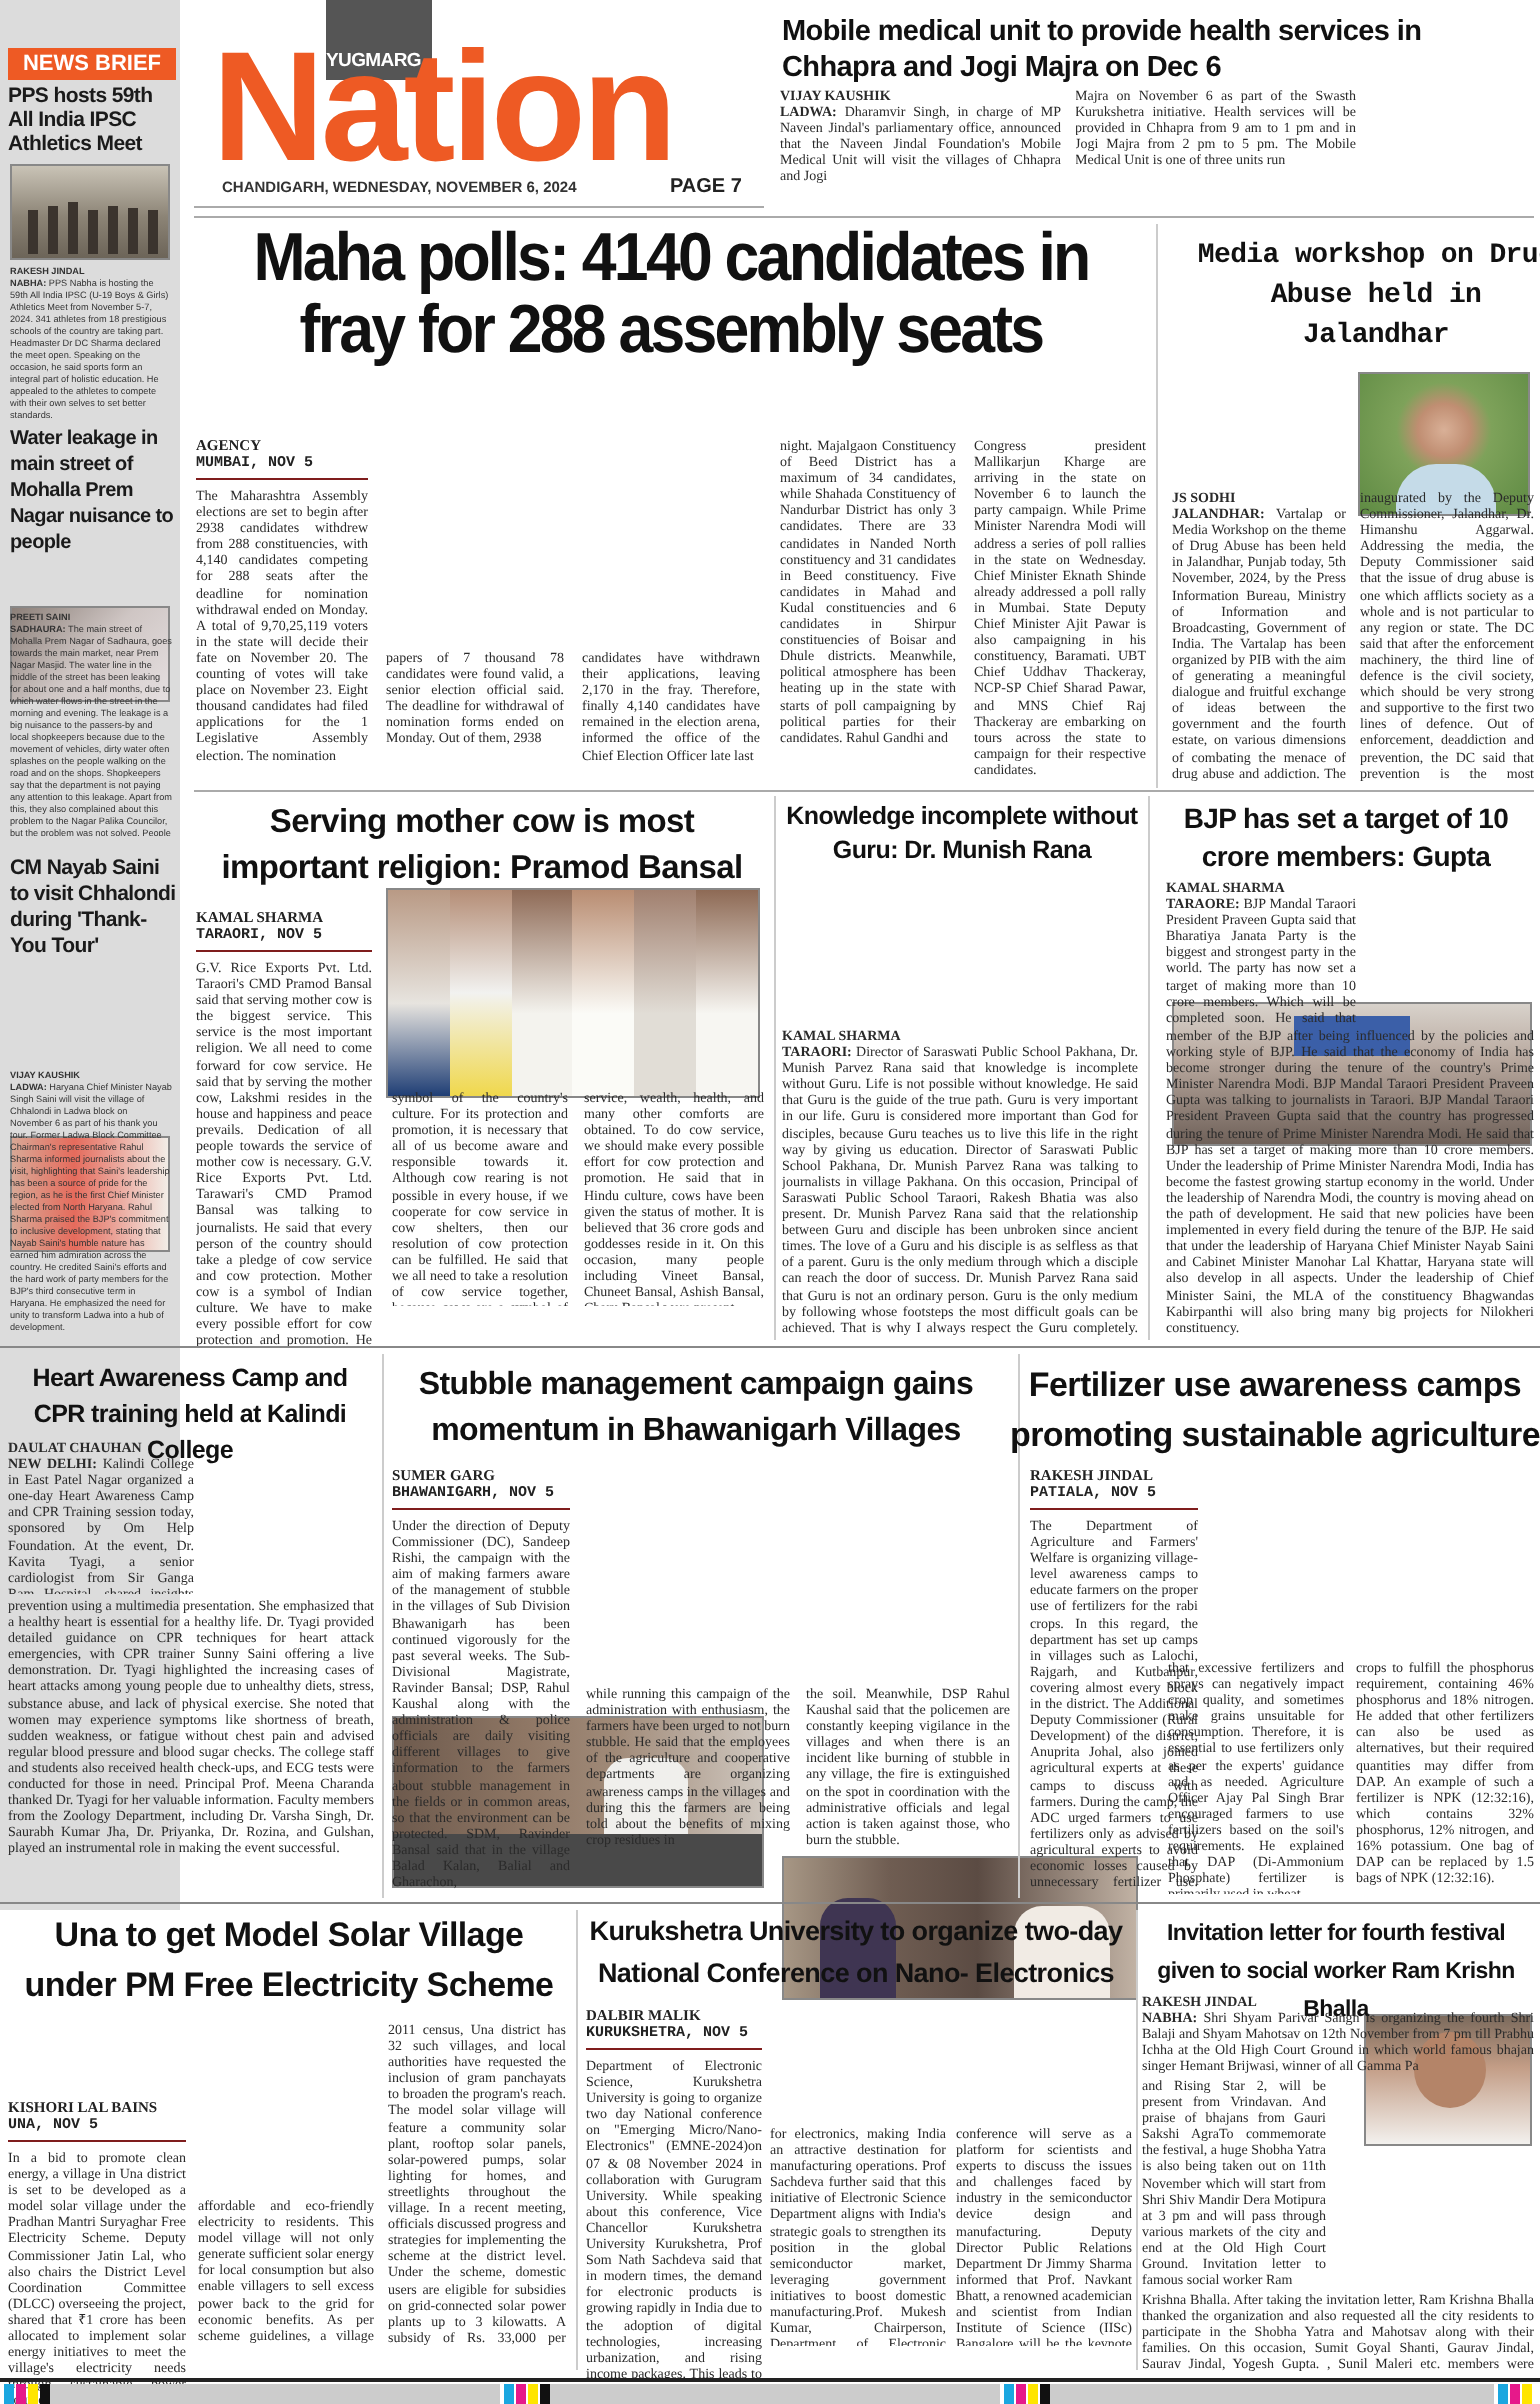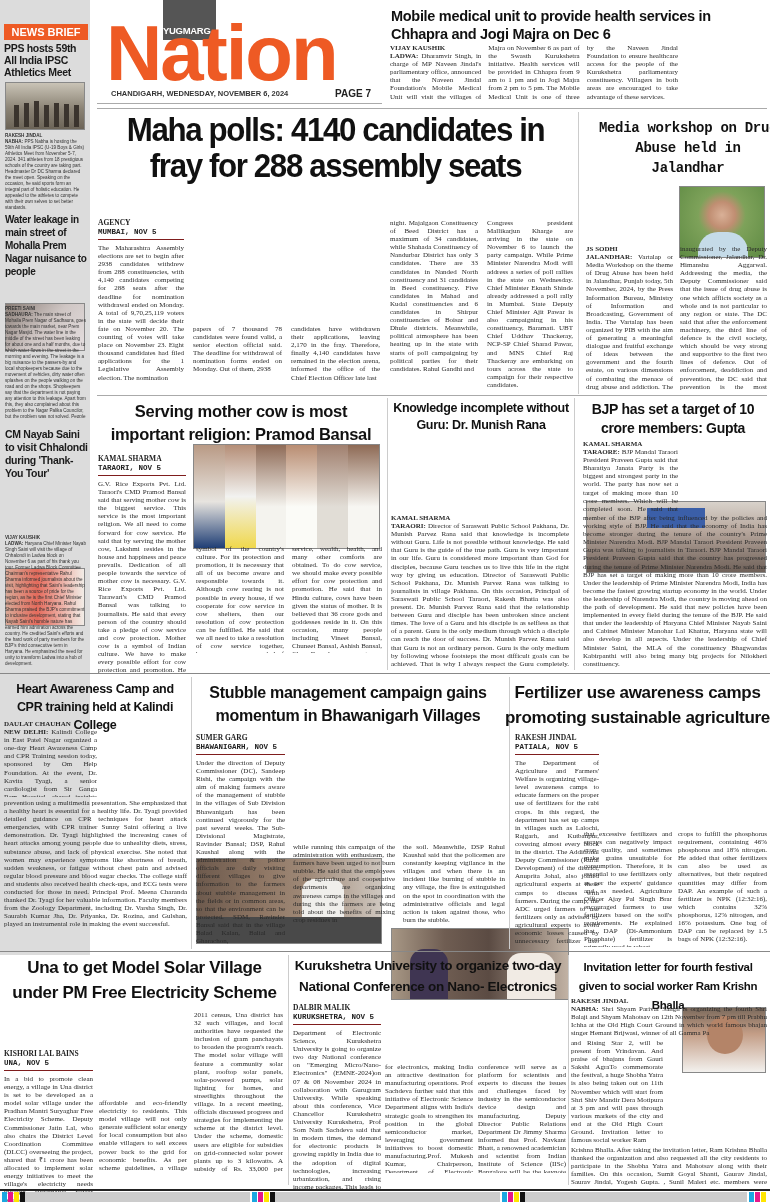--- a/index.html
+++ b/index.html
@@ -80,21 +80,20 @@
 <div id="mast-yug" class="abs">YUGMARG</div>
 <div id="mast-nation" class="abs">Nation</div>
 <div id="mast-date" class="abs">CHANDIGARH, WEDNESDAY, NOVEMBER 6, 2024</div>
 <div id="mast-page" class="abs">PAGE 7</div>
 <div class="rule" style="left:97px;top:103px;width:285px;"></div>
 
 <div class="abs hl" style="left:391px;top:7px;width:375px;font-size:14.5px;line-height:18px;">Mobile medical unit to provide health services in Chhapra and Jogi Majra on Dec 6</div>
 <div class="abs cols body" style="left:390px;top:44px;width:288px;height:58px;">
   <div><b>VIJAY KAUSHIK</b><br><b>LADWA:</b> <span>Dharamvir Singh, in charge of MP Naveen Jindal's parliamentary office, announced that the Naveen Jindal Foundation's Mobile Medical Unit will visit the villages of Chhapra and Jogi</span></div>
   <div><span>Majra on November 6 as part of the Swasth Kurukshetra initiative. Health services will be provided in Chhapra from 9 am to 1 pm and in Jogi Majra from 2 pm to 5 pm. The Mobile Medical Unit is one of three units run</span></div>
-  <div><span>by the Naveen Jindal Foundation to ensure healthcare access for the people of the Kurukshetra parliamentary constituency. Villagers in both areas are encouraged to take advantage of these services.</span></div>
 </div>
 <div class="abs photo" style="left:679px;top:32px;width:86px;height:72px;background:radial-gradient(circle at 50% 40%,#d9b097 0%,#c08e72 22%,#7ea25a 40%,#5e8a43 100%);">
   <div style="position:absolute;left:18px;top:45px;width:50px;height:30px;background:#c5dbe8;border-radius:20px 20px 0 0;"></div>
 </div>
 <div class="rule" style="left:97px;top:108px;width:670px;"></div>
 
 <div class="abs" style="left:98px;top:111px;width:475px;text-align:center;font-family:'Liberation Sans',sans-serif;font-weight:bold;font-size:34px;line-height:36px;color:#111;letter-spacing:-1.5px;transform:scaleX(0.92);transform-origin:center;">
   <div>Maha polls: 4140 candidates in</div>
   <div>fray for 288 assembly seats</div>
 </div>

